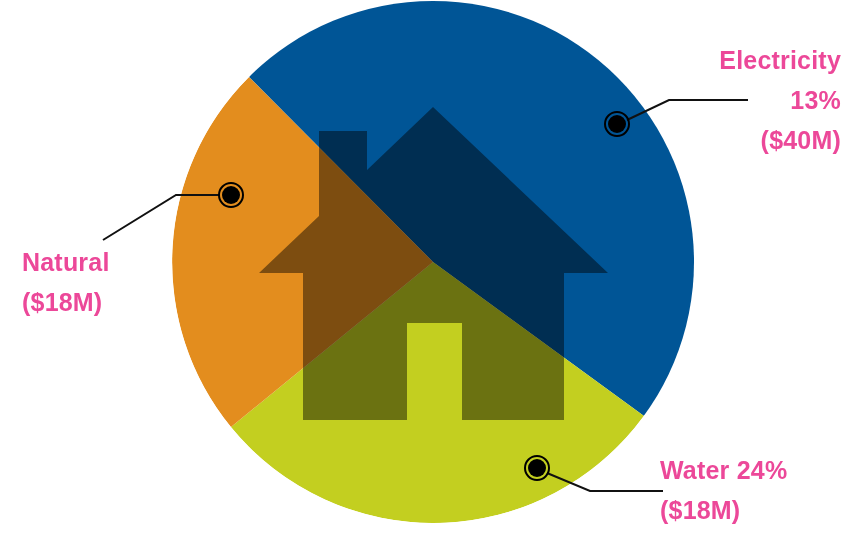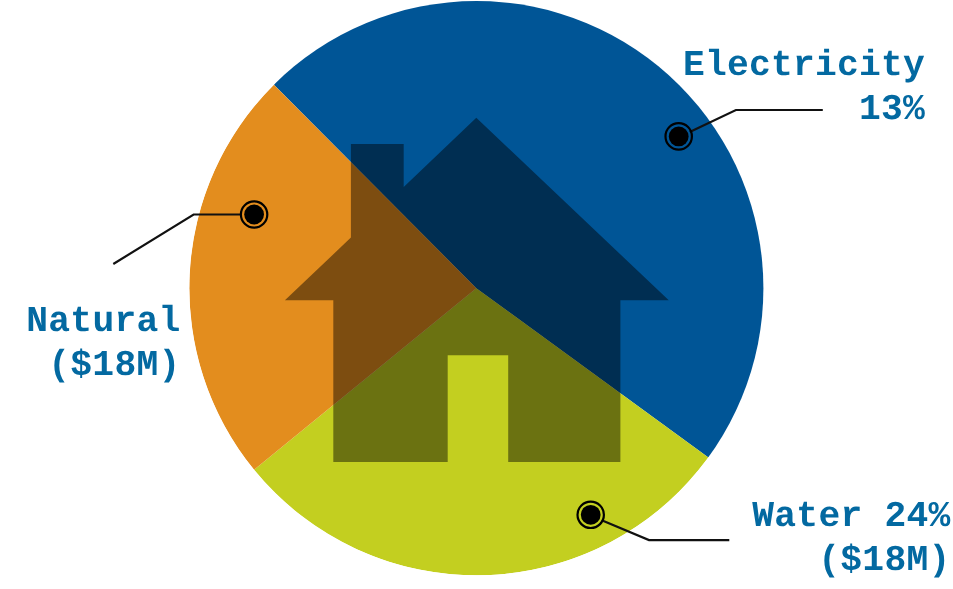--- a/index.html
+++ b/index.html
@@ -1,30 +1,30 @@
 <!DOCTYPE html>
 <html><head>
 <meta charset="utf-8">
 <style>
   html, body { margin: 0; padding: 0; background: #ffffff; }
   body { width: 866px; height: 535px; overflow: hidden; position: relative; }
   #chart { position: absolute; left: 0; top: 0; }
   .label {
     position: absolute;
-    font-family: Liberation Mono, monospace;
+    font-family: Liberation Sans, sans-serif;
     font-weight: bold;
-    font-size: 33px;
+    font-size: 25px;
     line-height: 40px;
-    color: #0369a1;
+    color: #ec4899;
     letter-spacing: 0.2px;
   }
   .label div { white-space: nowrap; }
   #label-electricity { right: 25px; top: 40px; text-align: right; }
-  #label-gas { left: 22px; top: 242px; width: 142px; text-align: right; margin-top: 31px; }
-  #label-water { left: 660px; top: 450px; width: 204px; text-align: right; }
+  #label-gas { left: 22px; top: 242px; width: 142px; text-align: left; }
+  #label-water { left: 660px; top: 450px; width: 204px; text-align: left; }
 </style>
 </head>
 <body>
 
 <svg id="chart" width="866" height="535" viewBox="0 0 866 535" xmlns="http://www.w3.org/2000/svg">
   <defs>
     <clipPath id="pie-clip">
       <circle cx="433" cy="262" r="261"></circle>
     </clipPath>
   </defs>
@@ -58,20 +58,21 @@
   <g>
     <polyline class="leader" points="547,473 590,491 663,491" fill="none" stroke-width="2" stroke="#111111"></polyline>
     <circle cx="537" cy="468" r="12" fill="none" stroke-width="2" class="marker-ring" stroke="#000000"></circle>
     <circle cx="537" cy="468" r="9" class="marker-dot" fill="#000000"></circle>
   </g>
 </svg>
 
 <div class="label" id="label-electricity">
   <div>Electricity</div>
   <div>13%</div>
+  <div>($40M)</div>
 </div>
 
 <div class="label" id="label-gas">
   <div>Natural</div>
   <div>($18M)</div>
 </div>
 
 <div class="label" id="label-water">
   <div>Water 24%</div>
   <div>($18M)</div>

